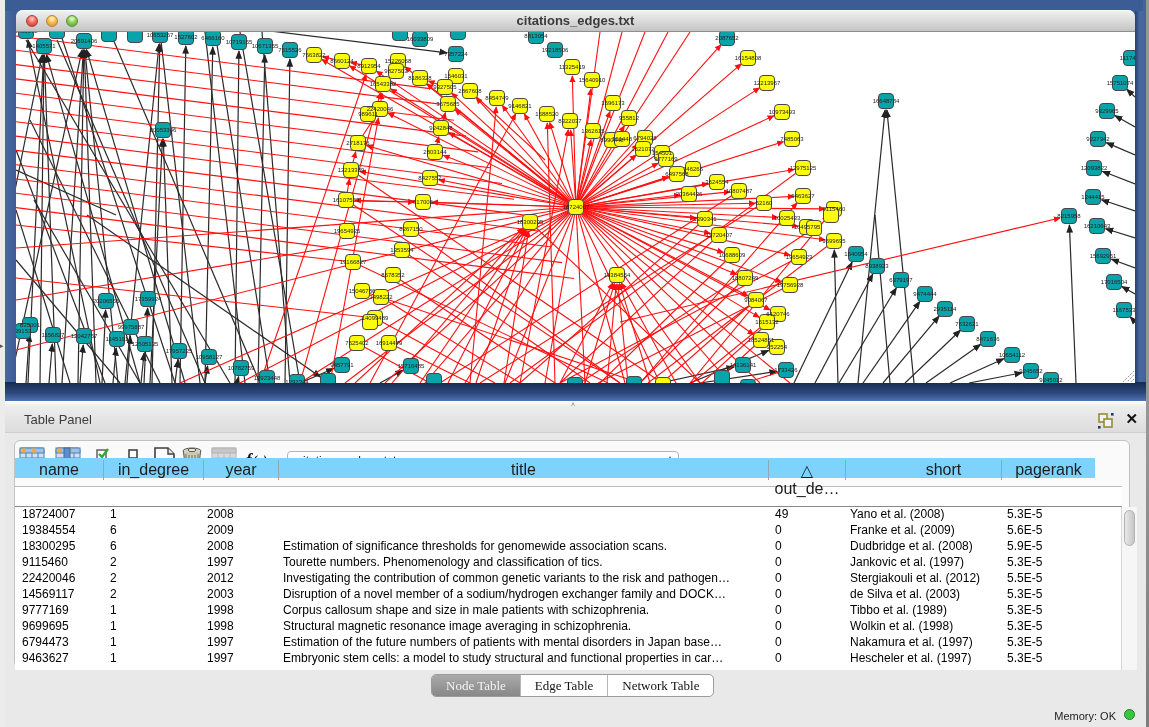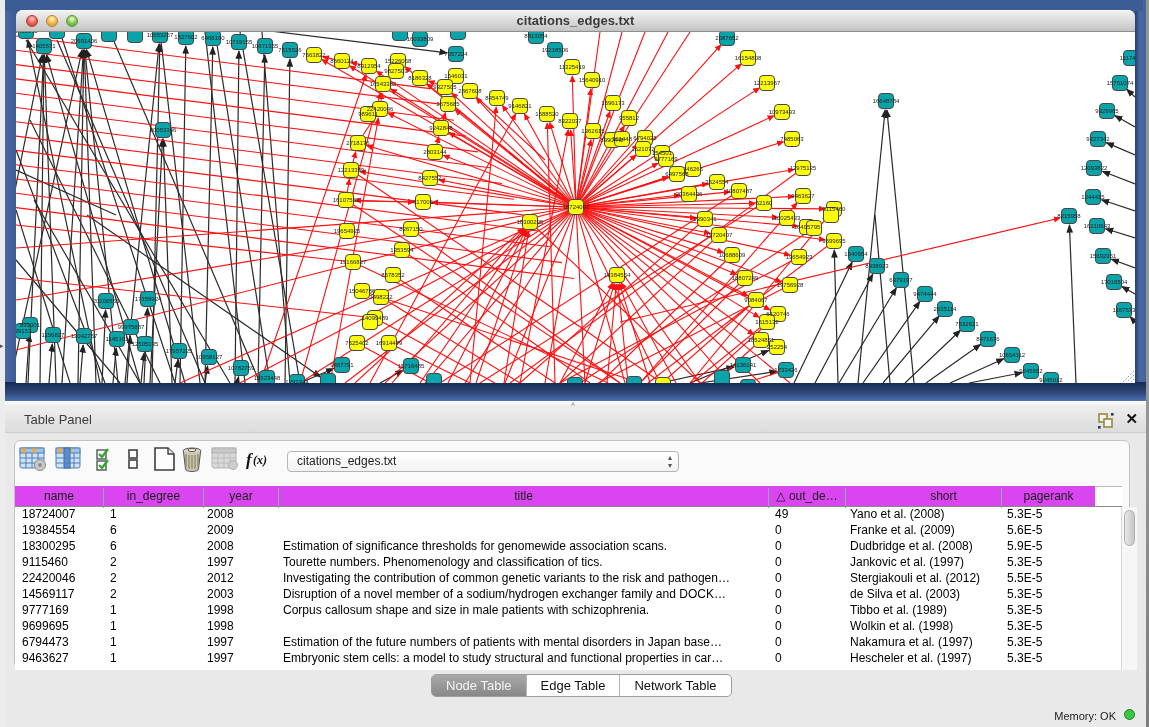--- a/index.html
+++ b/index.html
@@ -37,40 +37,40 @@
 #tpx { position:absolute; right:8px; top:3px; font-size:15px; color:#111; font-weight:bold; }
 #tpbody { left:0; top:433px; width:1146px; height:294px; background:#e9e9e9; z-index:3; }
 #innerpanel { position:absolute; left:14px; top:7px; width:1116px; height:228px; background:#fafafa;
   border:1px solid #c2c2c2; border-radius:6px; }
 #toolbar { position:absolute; left:16px; top:11px; height:30px; }
 #combo { position:absolute; left:287px; top:18px; width:392px; height:21px; background:linear-gradient(#ffffff,#f2f2f2);
   border:1px solid #b4b4b4; border-radius:4px; font-size:12px; color:#222; line-height:19px; padding-left:9px; }
 #comboarr { position:absolute; right:7px; top:2px; font-size:8px; color:#555; letter-spacing:-1px; line-height:8px; text-align:center;}
 
 
-#thead { position:absolute; left:15px; top:486px; width:1080px; height:20px; background:#d946ef; font-size:12px; color:#1c1c1c; z-index:5; }
+#thead { position:absolute; left:15px; top:458px; width:1080px; height:20px; background:#7dd3fc; font-size:16px; color:#1c1c1c; z-index:5; }
 #thead span { position:absolute; top:2px; text-align:center; border-left:1px solid #90a8b5; height:20px; padding-top:1px;}
 #tbl { position:absolute; left:15px; top:486px; width:1107px; height:184px; background:#fff; border-top:1px solid #bbb; z-index:4; }
 #hline { position:absolute; left:15px; top:506px; width:1107px; height:1px; background:#888; z-index:6; }
 .trow { position:absolute; left:15px; width:1080px; height:16px; font-size:12px; color:#000; white-space:nowrap; z-index:5;}
 .trow span { position:absolute; display:inline-block; white-space:nowrap; overflow:hidden; }
 .c-name { left:7px; width:85px; }
 .c-ind  { left:95px; width:95px; }
 .c-year { left:192px; width:70px; }
 .c-title{ left:268px; width:485px; }
 .c-out  { left:760px; width:70px; }
 .c-short{ left:835px; width:160px; }
 .c-pr   { left:992px; width:85px; }
 #vscroll { position:absolute; left:1121px; top:507px; width:16px; height:163px; background:#f6f6f6;
   border-left:1px solid #d8d8d8; z-index:5;}
 #vthumb { position:absolute; left:2px; top:3px; width:11px; height:36px; background:linear-gradient(90deg,#e8e8e8,#c6c6c6); border:1px solid #b0b0b0; border-radius:6px; }
 
 
 #tabs { position:absolute; left:431px; top:674px; height:23px; display:flex; border:1px solid #9c9c9c; border-radius:5px; overflow:hidden; background:#fff; font-size:13px; z-index:6; }
-.tab { padding:0 14px; line-height:22px; color:#111; border-left:1px solid #b5b5b5; }
+.tab { padding:0 14px; line-height:22px; color:#111; border-left:1px solid #b5b5b5;font-family:Liberation Serif, serif; }
 .tab.first { border-left:none; }
 .tab.sel { background:linear-gradient(#a9a9a9,#888888); color:#f4f4f4; }
 #memory { position:absolute; right:33px; top:710px; font-size:11px; color:#222; z-index:6; }
 #memdot { position:absolute; right:14px; top:709px; width:11px; height:11px; border-radius:50%; background:#35c93f; border:1px solid #2b7a2b; z-index:6; }
 </style></head>
 <body>
 <div class="abs" id="desktop"></div>
 <div class="abs" id="leftdesk"></div>
 <div class="abs" id="rightdesk"></div>
 <div class="abs" id="topdesk"></div>
@@ -763,20 +763,21 @@
     <span class="c-year">1998</span>
 <span class="c-title">Corpus callosum shape and size in male patients with schizophrenia.</span>
     <span class="c-out">0</span>
     <span class="c-short">Tibbo et al. (1989)</span>
 <span class="c-pr">5.3E-5</span>
   </div>
 <div class="trow" style="top:619px">
 <span class="c-name">9699695</span>
     <span class="c-ind">1</span>
     <span class="c-year">1998</span>
+<span class="c-title">Structural magnetic resonance image averaging in schizophrenia.</span>
     <span class="c-out">0</span>
     <span class="c-short">Wolkin et al. (1998)</span>
 <span class="c-pr">5.3E-5</span>
   </div>
 <div class="trow" style="top:635px">
 <span class="c-name">6794473</span>
     <span class="c-ind">1</span>
     <span class="c-year">1997</span>
 <span class="c-title">Estimation of the future numbers of patients with mental disorders in Japan base…</span>
     <span class="c-out">0</span>

